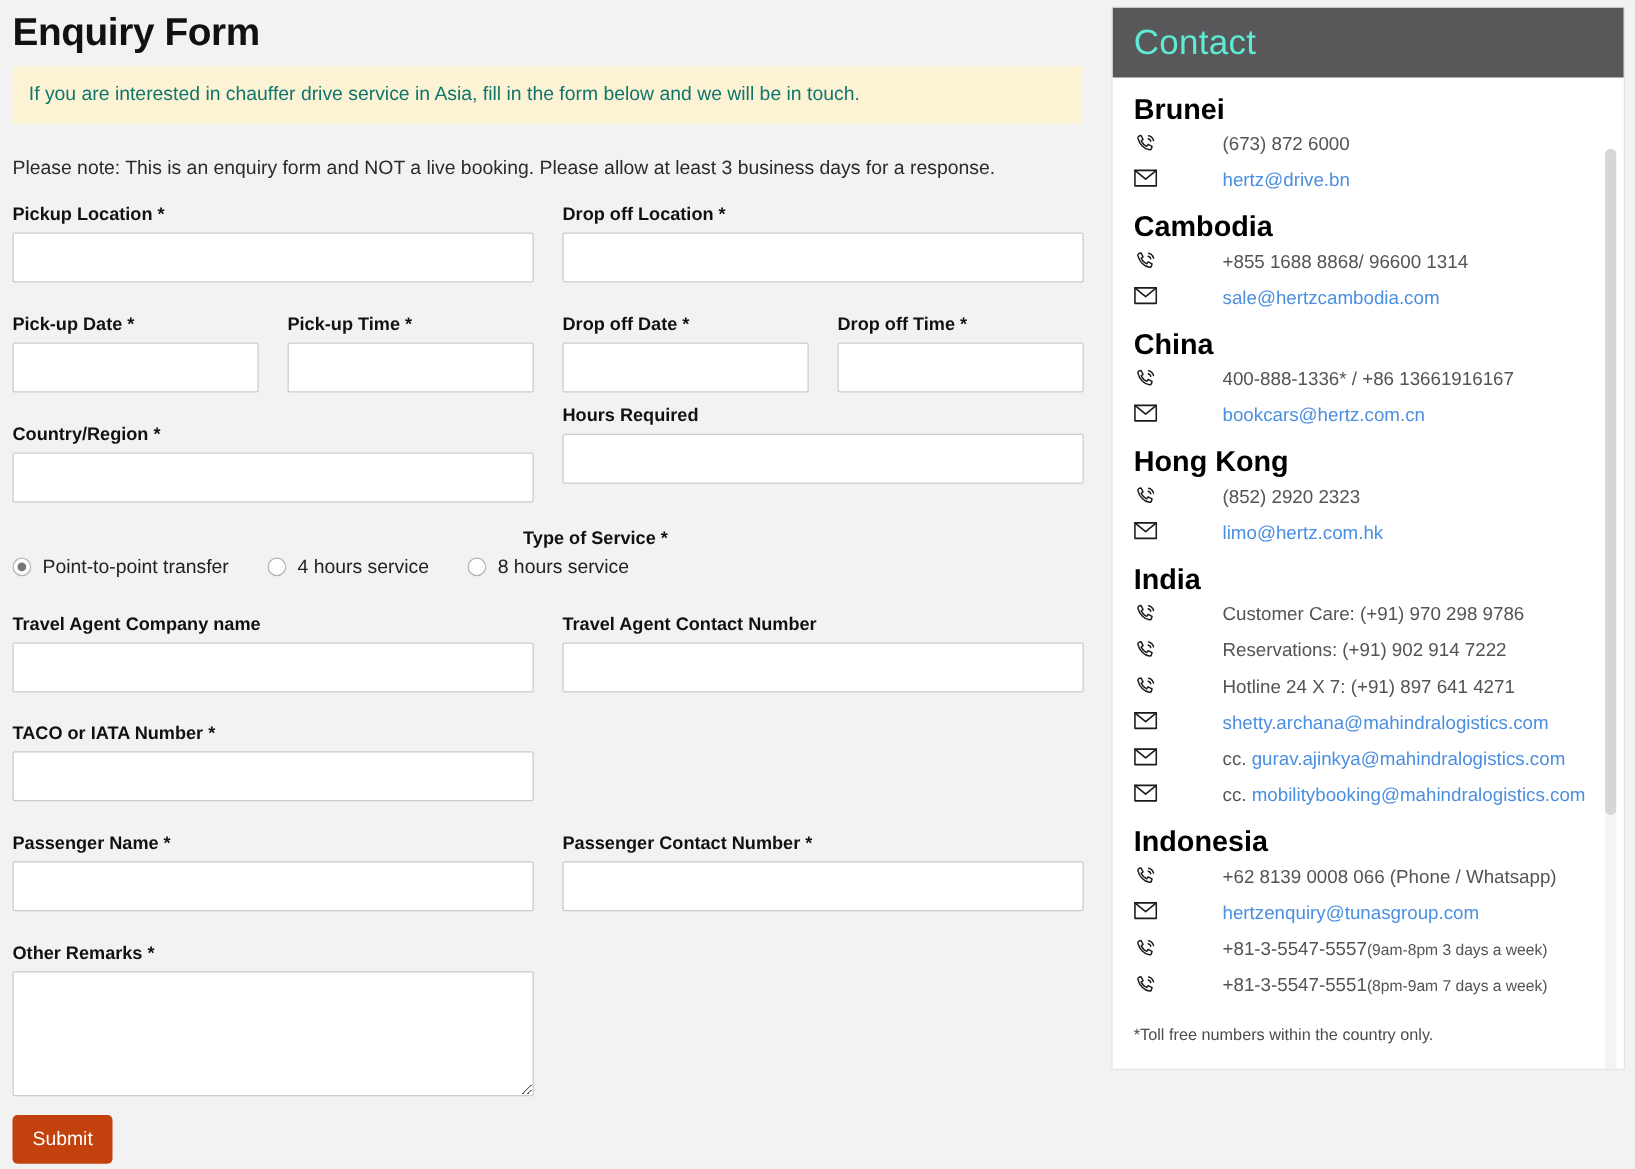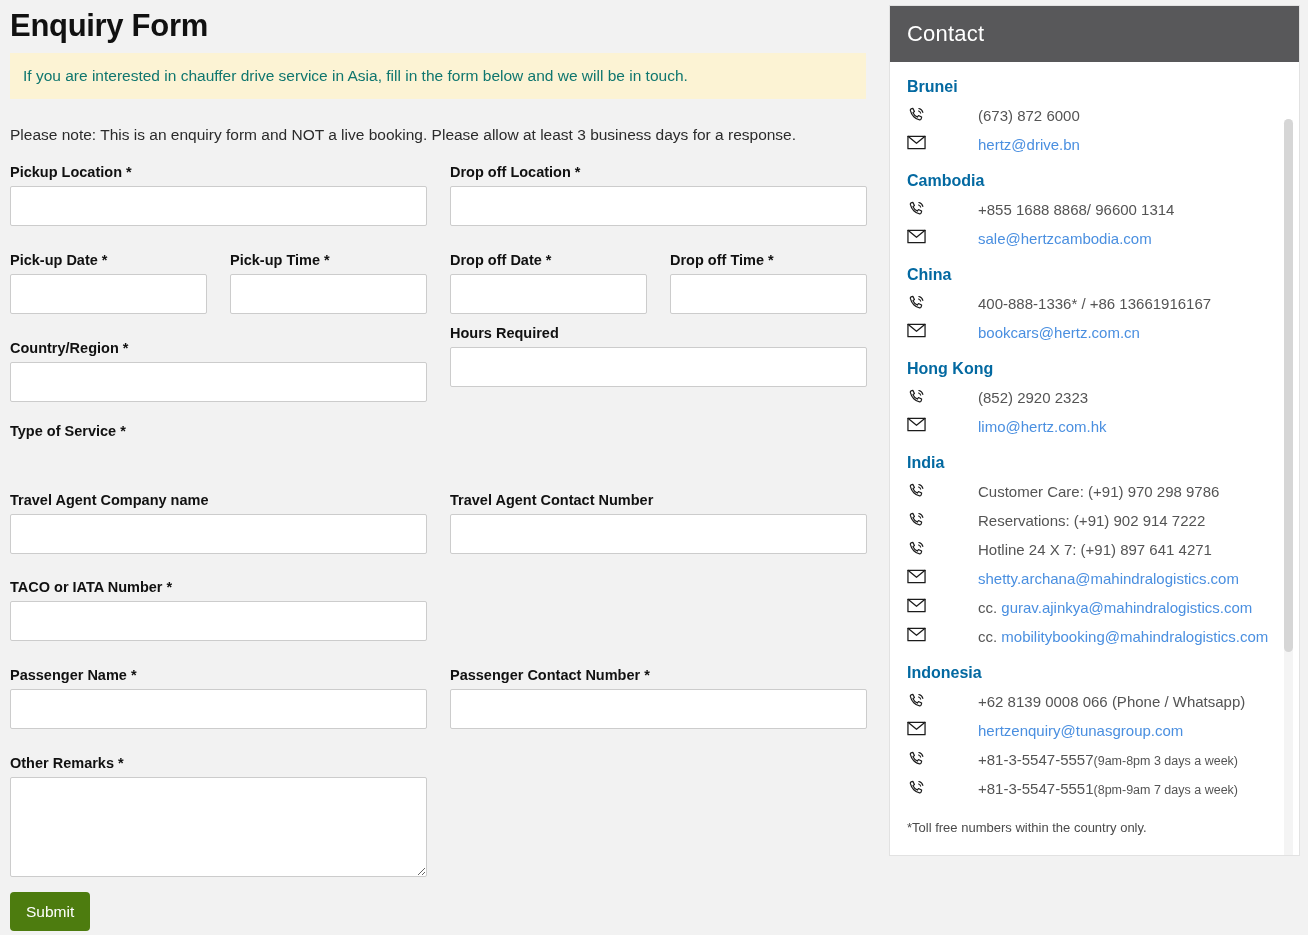--- a/index.html
+++ b/index.html
@@ -75,21 +75,21 @@
 
   textarea.remarks {
     width: 417px; height: 100px;
     background: #fff; border: 1px solid #ccc; border-radius: 2px;
     resize: vertical;
     font-family: "Liberation Sans", sans-serif;
     font-size: 14px; padding: 6px 8px; outline: none;
   }
 
   .submit-btn {
-    background: #4d7c0f;
+    background: #c2410c;
     color: #ffffff;
     border: none;
     border-radius: 4px;
     font-family: "Liberation Sans", sans-serif;
     font-size: 15.5px;
     padding: 0 16px;
     height: 39px;
     cursor: pointer;
   }
 
@@ -97,36 +97,36 @@
   .contact-panel {
     position: absolute;
     left: 889px; top: 5px;
     width: 411px; height: 851px;
     background: #ffffff;
     border: 1px solid #e2e2e2;
     overflow: hidden;
   }
   .contact-header {
     background: #58585a;
-    color: #ffffff;
+    color: #5eead4;
     height: 56px;
     display: flex; align-items: center;
     padding-left: 17px;
-    font-size: 22px;
+    font-size: 28px;
     letter-spacing: 0.2px;
   }
   .contact-body {
     position: relative;
     height: 793px;
     padding: 12px 24px 0 17px;
     overflow: hidden;
   }
   .country-block { margin-bottom: 4px; }
   .country-name {
-    font-size: 16px; font-weight: 700; color: #0369a1;
+    font-size: 23px; font-weight: 700; color: #000000;
     margin: 12px 0 6px 0; line-height: 22px;
   }
   .country-block:first-child .country-name { margin-top: 2px; }
   .contact-line {
     display: flex; align-items: flex-start;
     margin-bottom: 4px; min-height: 25px; gap: 40px;
   }
   .ci {
     flex: 0 0 auto; width: 31px;
     display: flex; align-items: center; justify-content: flex-start;
@@ -204,20 +204,34 @@
       <div class="fld-label">Country/Region *</div>
       <input class="txt-input" style="width: 417px;" type="text" placeholder="">
     </div>
     <div class="grp" style="left:450px; top:324px;">
       <div class="fld-label">Hours Required</div>
       <input class="txt-input" style="width: 417px;" type="text" placeholder="">
     </div>
 
     <div class="grp" style="left:10px; top:422px;text-align:right;">
       <div class="fld-label">Type of Service *</div>
+      <div class="radio-row" id="radio-row">
+          <div class="radio-item">
+            <span class="radio-dot checked"></span>
+            <span class="radio-label">Point-to-point transfer</span>
+          </div>
+          <div class="radio-item">
+            <span class="radio-dot"></span>
+            <span class="radio-label">4 hours service</span>
+          </div>
+          <div class="radio-item">
+            <span class="radio-dot"></span>
+            <span class="radio-label">8 hours service</span>
+          </div>
+        </div>
     </div>
 
     <div class="grp" style="left:10px; top:491px;">
       <div class="fld-label">Travel Agent Company name</div>
       <input class="txt-input" style="width: 417px;" type="text" placeholder="">
     </div>
     <div class="grp" style="left:450px; top:491px;">
       <div class="fld-label">Travel Agent Contact Number</div>
       <input class="txt-input" style="width: 417px;" type="text" placeholder="">
     </div>

